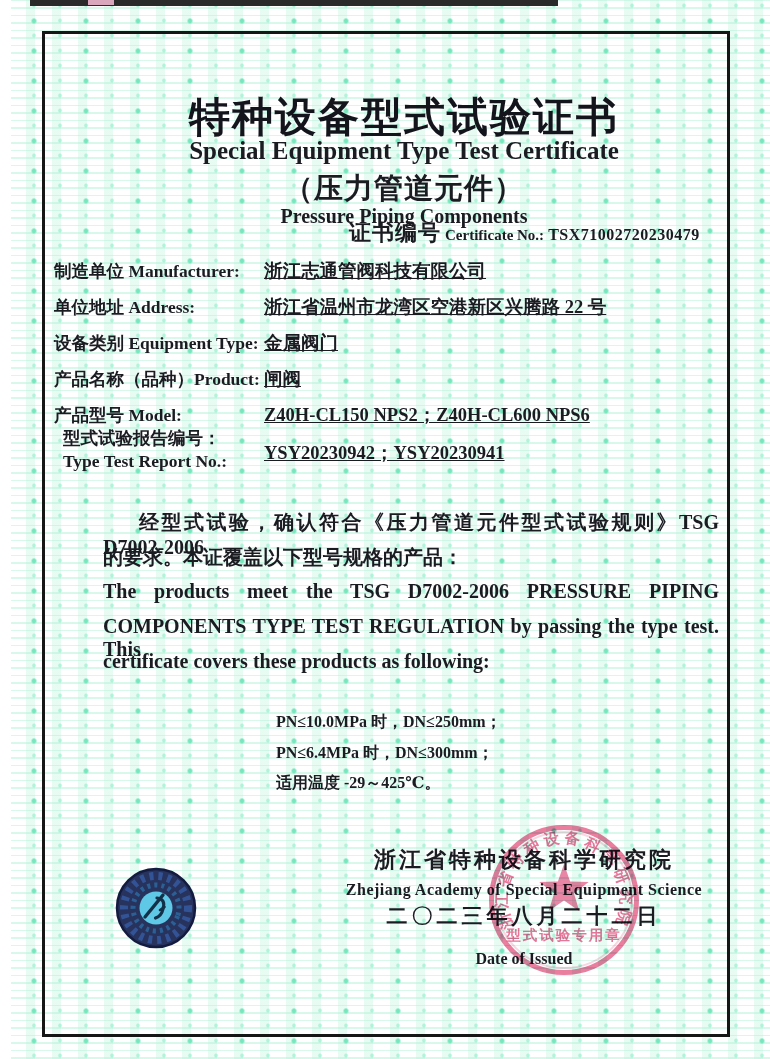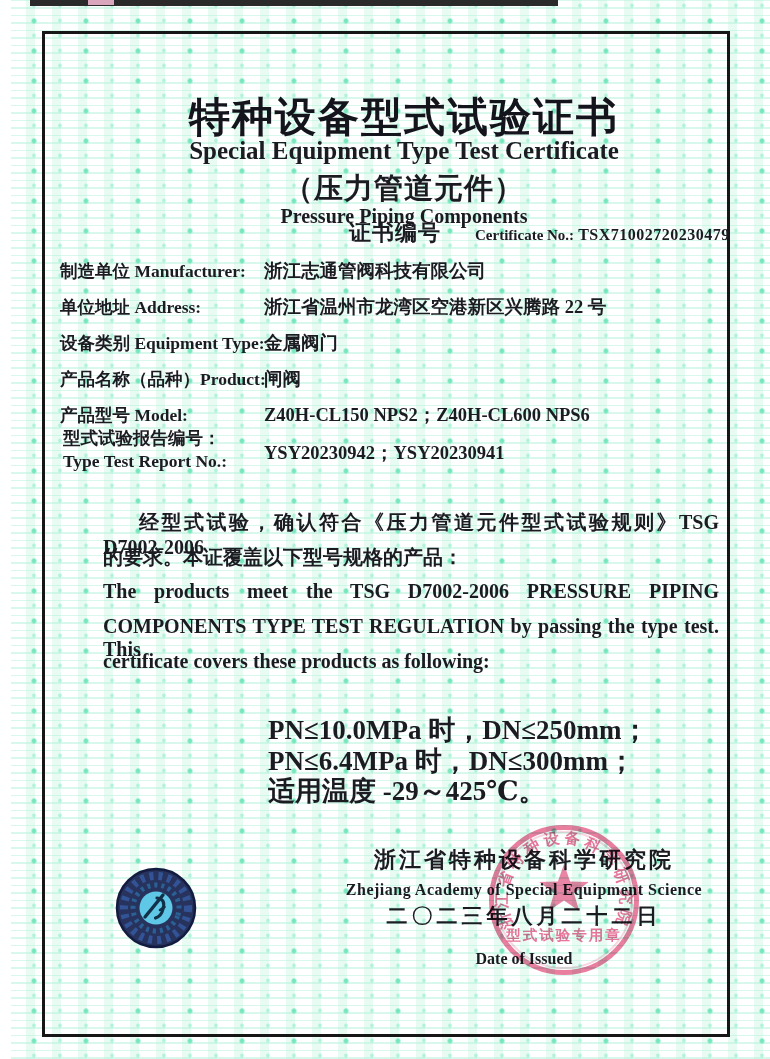--- a/index.html
+++ b/index.html
@@ -21,28 +21,28 @@
   .artifact-pink{left:88px;top:0;width:26px;height:5px;background:#d9a6bd;}
   .left-edge{left:0;top:0;width:11px;height:1059px;background:#ffffff;}
   .frame{left:42px;top:31px;width:682px;height:1000px;border:3px solid #161616;}
   .center-line{left:60px;width:688px;text-align:center;}
   .title-cn{top:90px;font-size:41px;letter-spacing:2px;color:#14141c;}
   .title-en{top:137px;font-size:25px;}
   .sub-cn{top:169px;font-size:29px;letter-spacing:1px;}
   .sub-en{top:205px;font-size:20px;}
   .cert-line{left:349px;top:218px;white-space:nowrap;}
   .cert-cn{font-size:22px;letter-spacing:1px;}
-  .cert-en{font-size:15px;margin-left:30px;}
+  .cert-en{font-size:15px;}
   .cert-val{font-size:16px;letter-spacing:.5px;}
-  .row-label{left:60px;font-size:17.5px;white-space:nowrap;}
-  .row-value{left:264px;font-size:18.5px;white-space:nowrap;}
+  .row-label{left:54px;font-size:17.5px;white-space:nowrap;}
+  .row-value{left:264px;font-size:18.5px;white-space:nowrap;text-decoration:underline;}
   .report-label{left:63px;top:427px;font-size:17.5px;line-height:23px;white-space:nowrap;}
   .para-line{left:103px;width:616px;font-size:20px;white-space:nowrap;}
   .para-just{white-space:normal;text-align:justify;text-align-last:justify;}
-  .spec-line{left:268px;font-size:27px;white-space:nowrap;}
+  .spec-line{left:276px;font-size:16px;white-space:nowrap;}
   .issuer{left:322px;top:847px;width:404px;text-align:center;}
   .issuer-cn{font-size:22px;letter-spacing:3px;line-height:26px;}
   .issuer-en{font-size:16px;line-height:21px;margin-top:6px;letter-spacing:.5px;}
   .issuer-date{font-size:21px;letter-spacing:4px;line-height:24px;margin-top:4px;}
   .issuer-date-label{font-size:16px;line-height:21px;margin-top:20px;}
   .hologram{left:114px;top:866px;width:84px;height:84px;}
   .seal{left:486px;top:822px;width:156px;height:156px;mix-blend-mode:multiply;opacity:.88;}
 </style>
 </head>
 <body>

